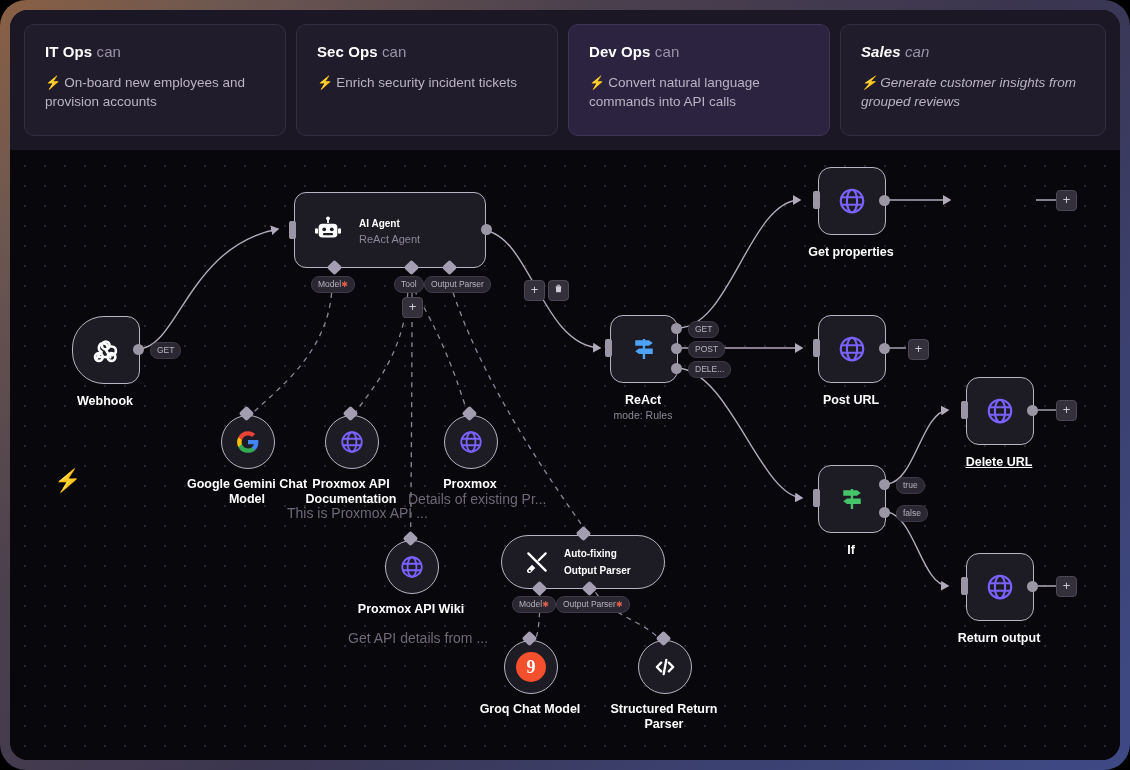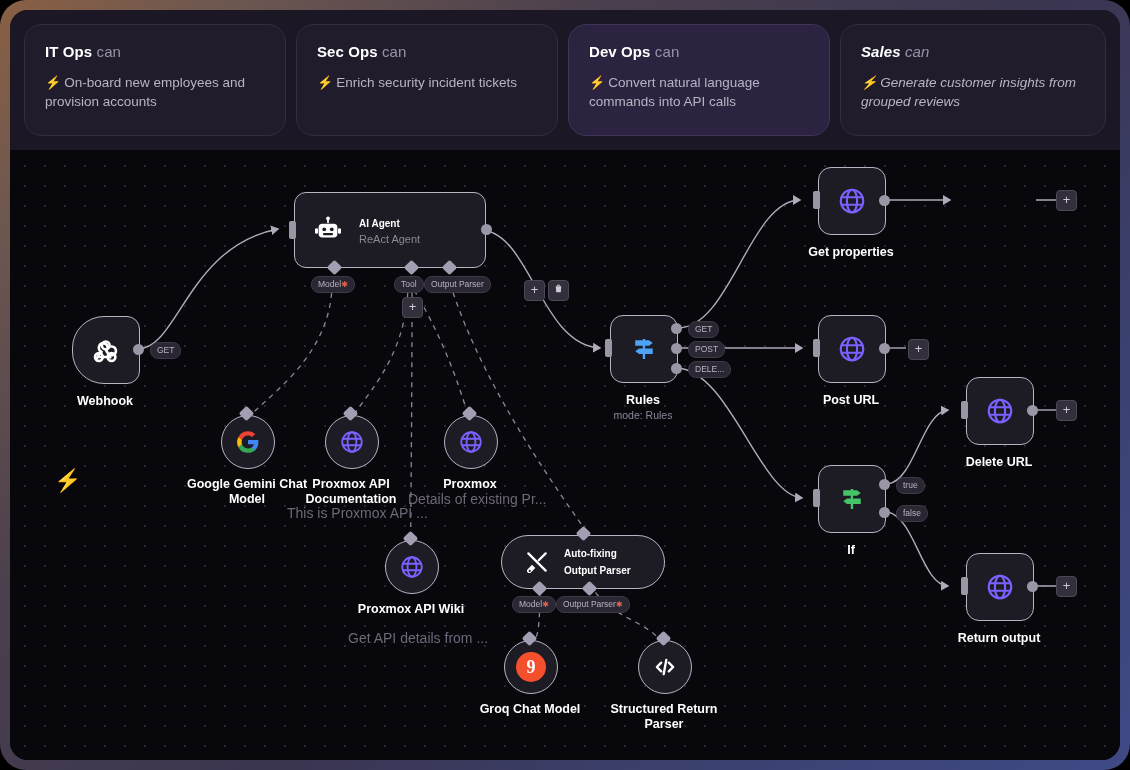--- a/index.html
+++ b/index.html
@@ -17,21 +17,21 @@
     border-radius:18px;overflow:hidden;background:#15121c;
   }
 
   
   #header{
     position:absolute;left:0;top:0;width:1110px;height:140px;
     background:#1b1724;
   }
   .card{
     position:absolute;top:14px;height:112px;
-    border-radius:18px;box-sizing:border-box;
+    border-radius:10px;box-sizing:border-box;
     background:#211c2c;border:1px solid #342d44;
     padding:18px 20px 0 20px;
   }
   .card.highlight{background:#2b2340;border-color:#413459;}
   .card-title{font-size:15px;color:#9a93a8;letter-spacing:.1px;}
   .card-title b{color:#ffffff;font-weight:700;}
   .card-body{margin-top:13px;font-size:13.5px;line-height:19px;color:#b9b3c4;}
   .bolt{color:#f5b624;font-size:13px;margin-right:3px;}
 
   
@@ -357,21 +357,21 @@
             <rect x="11" y="4" width="1.9" height="16" fill="#4da3f5"></rect>
           </svg>
         </div>
         <div class="instub" style="left:-5px;top:24px;"></div>
         <div class="dot" style="left:61px;top:8px;"></div>
         <div class="dot" style="left:61px;top:28px;"></div>
         <div class="dot" style="left:61px;top:48px;"></div>
         <div class="chip" style="left:78px;top:6px;">GET</div>
         <div class="chip" style="left:78px;top:26px;">POST</div>
         <div class="chip" style="left:78px;top:46px;">DELE...</div>
-        <div class="nlabel" style="left:-22px;top:78px;width:110px;">Rules</div>
+        <div class="nlabel" style="left:-22px;top:78px;width:110px;">ReAct</div>
         <div class="nsub" style="left:-22px;top:94px;width:110px;font-size:10.5px;color:#8d8799;">mode: Rules</div>
       </div>
 
       <div class="node" style="left:808px;top:17px;">
         <div class="sq">
           <svg class="ic" width="30" height="30" viewBox="0 0 24 24">
             <g fill="none" stroke="#7b61ff" stroke-width="1.7">
               <circle cx="12" cy="12" r="9"></circle>
               <ellipse cx="12" cy="12" rx="4.1" ry="9"></ellipse>
               <path d="M3.3 9h17.4M3.3 15h17.4"></path>
@@ -406,21 +406,21 @@
           <svg class="ic" width="30" height="30" viewBox="0 0 24 24">
             <g fill="none" stroke="#7b61ff" stroke-width="1.7">
               <circle cx="12" cy="12" r="9"></circle>
               <ellipse cx="12" cy="12" rx="4.1" ry="9"></ellipse>
               <path d="M3.3 9h17.4M3.3 15h17.4"></path>
             </g>
           </svg>
         </div>
         <div class="instub" style="left:-5px;top:24px;"></div>
         <div class="dot" style="left:61px;top:28px;"></div>
-        <div class="nlabel" style="left:-22px;top:78px;width:110px;">Delete URL</div>
+        <div class="nlabel" style="left:-22px;top:78px;width:110px;text-decoration:underline;">Delete URL</div>
       </div>
       <div class="sqbtn" style="left:1046px;top:250px;">+</div>
 
       <div class="node" style="left:808px;top:315px;">
         <div class="sq">
           <svg class="ic" width="30" height="30" viewBox="0 0 24 24">
             <path d="M5 5h11l3 2.2-3 2.2H5V5z" fill="#46c46a"></path>
             <path d="M19 11.5H8L5 13.7l3 2.2h11v-4.4z" fill="#46c46a"></path>
             <rect x="11" y="4" width="1.9" height="16" fill="#46c46a"></rect>
           </svg>

